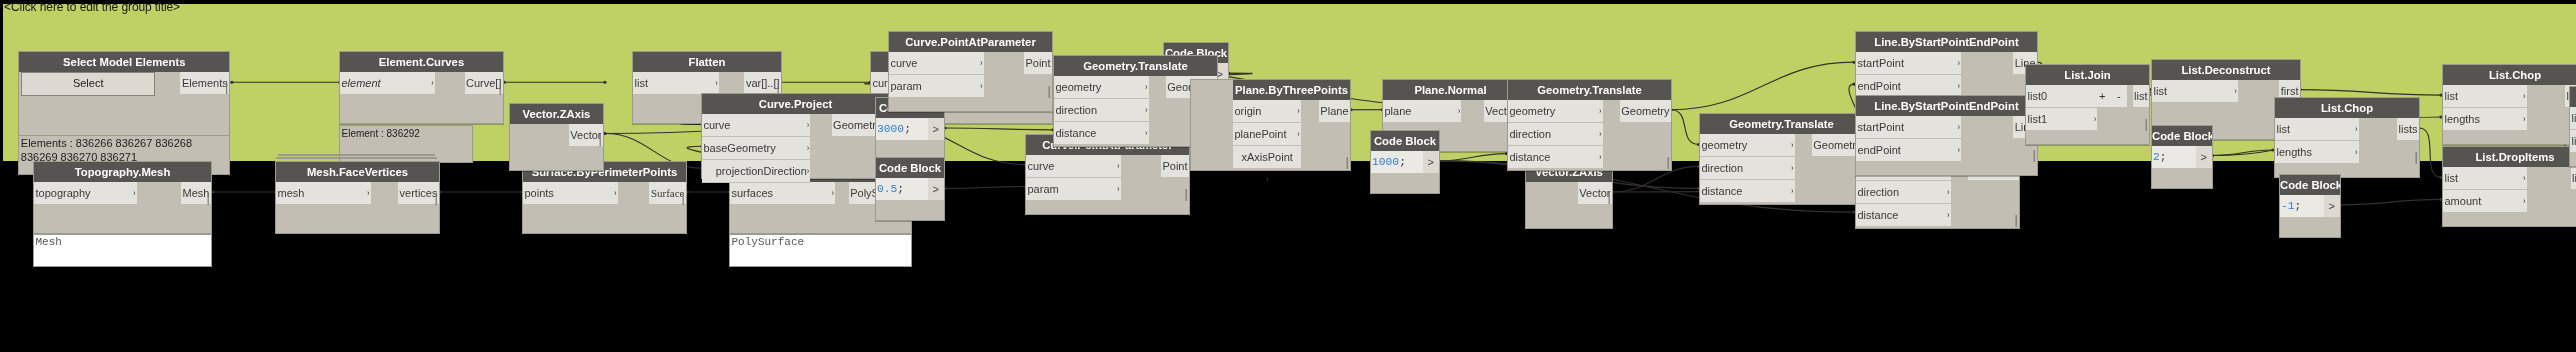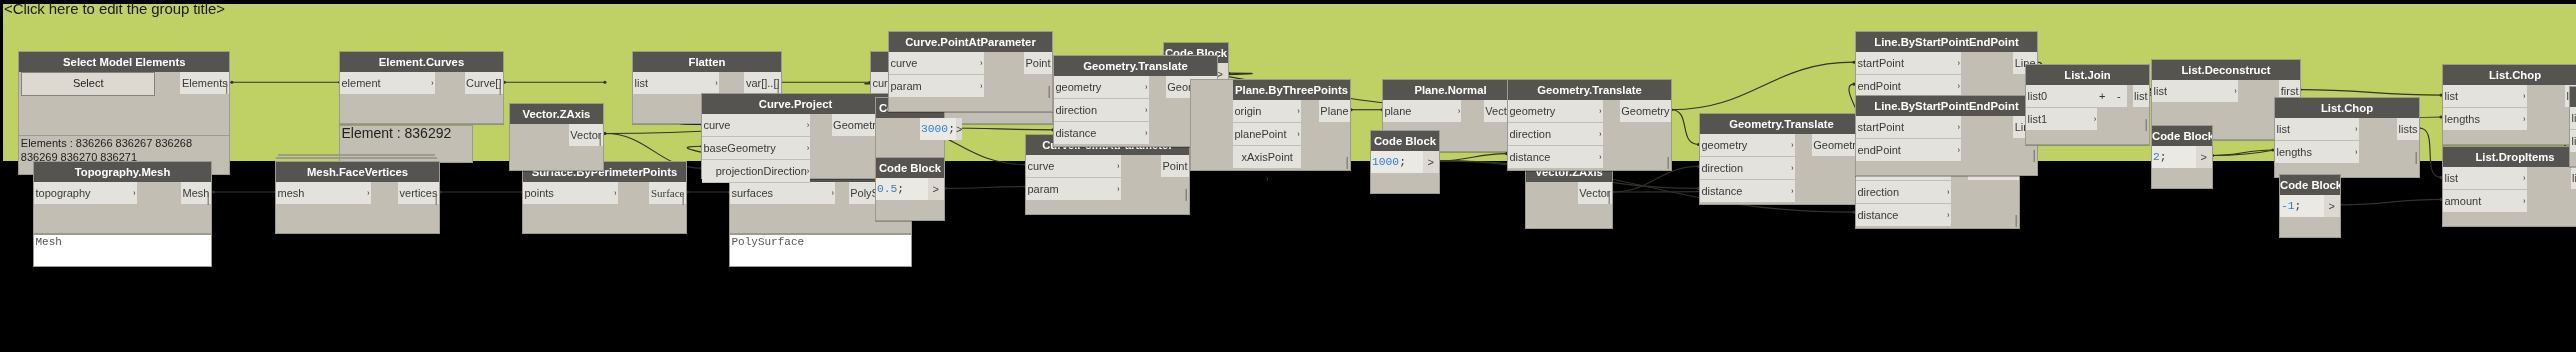--- a/index.html
+++ b/index.html
@@ -2,21 +2,21 @@
 <html style="font-size:8.2px"><head>
 <meta charset="utf-8">
 <style>
   html,body{margin:0;padding:0;background:#000;}
   body{width:2896px;height:352px;overflow:hidden;font-family:"Liberation Sans",sans-serif;}
 
   #canvas{position:relative;width:2896px;height:352px;background:#000;}
 
   #group{position:absolute;left:3.1px;top:4.1px;width:2883px;height:157px;background:#bfd165;}
 
-  #group-title{position:absolute;left:4.1px;top:0px;font-size:15px;color:#1a1a1a;
+  #group-title{position:absolute;left:4.1px;top:0px;font-size:12px;color:#1a1a1a;
      font-family:"Liberation Sans",sans-serif;letter-spacing:-0.1px;white-space:nowrap;}
 
   
   .node{position:absolute;box-sizing:border-box;background:#c3beb3;
         border:0.5px solid #9d9a92;box-shadow:0 0.5px 0.5px rgba(0,0,0,.25);}
   .node .hdr{height:5.7px;line-height:5.7px;background:#565451;color:#fff;
         font-size:3.1px;font-weight:bold;text-align:center;white-space:nowrap;overflow:hidden;}
   .node .body{position:relative;}
   .ports{display:flex;}
   .pin-col{width:58%;}
@@ -211,33 +211,33 @@
           </div>
           <div class="lacing" style="font-size: 13px;">|</div>
         </div>
       </div>
       <div class="note" style="left: 18.3px; top: 135px; width: 212px; height: 40px; font-size: 11px; line-height: 13.8px;">Elements : 836266 836267 836268 836269 836270 836271</div>
       <div class="node" style="left: 339px; top: 51px; width: 165px; height: 73px; font-size: 3px;">
         <div class="hdr" style="height: 20px; line-height: 20px; font-size: 11.3px;">Element.Curves</div>
         <div class="body">
           <div class="ports">
             <div class="pin-col" style="width: 58%;">
-              <div class="pin" style="height: 22px; line-height: 22px; font-size: 11px;">
+              <div class="pin" style="height: 22px; line-height: 22px; font-size: 11px; font-style: italic;">
                 <span>element</span>
                 <span class="chev">❯</span>
               </div>
             </div>
             <div class="pout-col">
               <div class="pout" style="height: 22px; line-height: 22px; font-size: 11px;">Curve[]</div>
             </div>
           </div>
           <div class="lacing" style="font-size: 13px;">|</div>
         </div>
       </div>
-      <div class="note" style="left: 339px; top: 125px; width: 134px; height: 38px; font-size: 14px; line-height: 13.8px;">Element : 836292</div>
+      <div class="note" style="left: 339px; top: 125px; width: 134px; height: 38px; font-size: 10px; line-height: 13.8px;">Element : 836292</div>
       <div class="node" style="left: 632px; top: 51px; width: 150px; height: 73px; font-size: 3px;">
         <div class="hdr" style="height: 20px; line-height: 20px; font-size: 11.3px;">Flatten</div>
         <div class="body">
           <div class="ports">
             <div class="pin-col" style="width: 58%;">
               <div class="pin" style="height: 22px; line-height: 22px; font-size: 11px;">
                 <span>list</span>
                 <span class="chev">❯</span>
               </div>
             </div>
@@ -382,21 +382,21 @@
               <div class="pout" style="height: 22px; line-height: 22px; font-size: 11px;">Geometry[]</div>
             </div>
           </div>
           <div class="lacing" style="font-size: 13px;">|</div>
         </div>
       </div>
       <div class="node cb" style="left: 875px; top: 97px; width: 70px; height: 64px; font-size: 3px;">
         <div class="hdr" style="height: 20px; line-height: 20px; font-size: 11.3px;">Code Block</div>
         <div class="body">
           <div class="cbrow">
-            <div class="code" style="font-size: 11.3px; line-height: 22px; margin-left: 44px;"><i>3000</i>;</div>
+            <div class="code" style="font-size: 11.3px; line-height: 22px;"><i>3000</i>;</div>
             <div class="cbport" style="width: 16.5px; font-size: 11px; line-height: 22px;">&gt;</div>
           </div>
         </div>
       </div>
       <div class="node cb" style="left: 875px; top: 157px; width: 70px; height: 64px; font-size: 3px;">
         <div class="hdr" style="height: 20px; line-height: 20px; font-size: 11.3px;">Code Block</div>
         <div class="body">
           <div class="cbrow">
             <div class="code" style="font-size: 11.3px; line-height: 22px;"><i>0.5</i>;</div>
             <div class="cbport" style="width: 16.5px; font-size: 11px; line-height: 22px;">&gt;</div>

